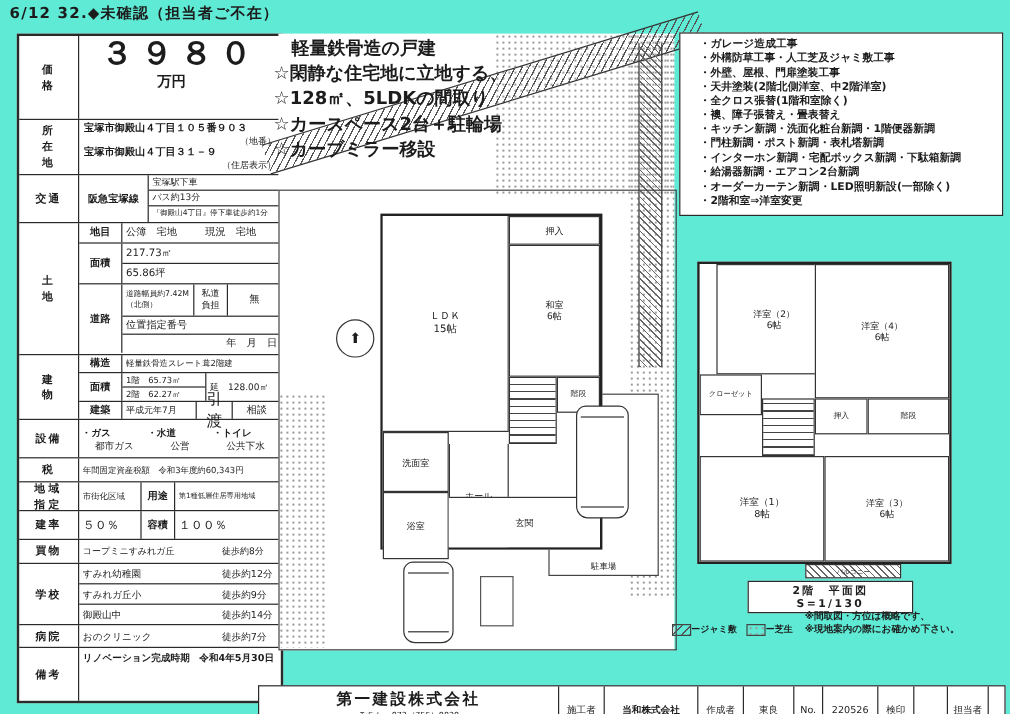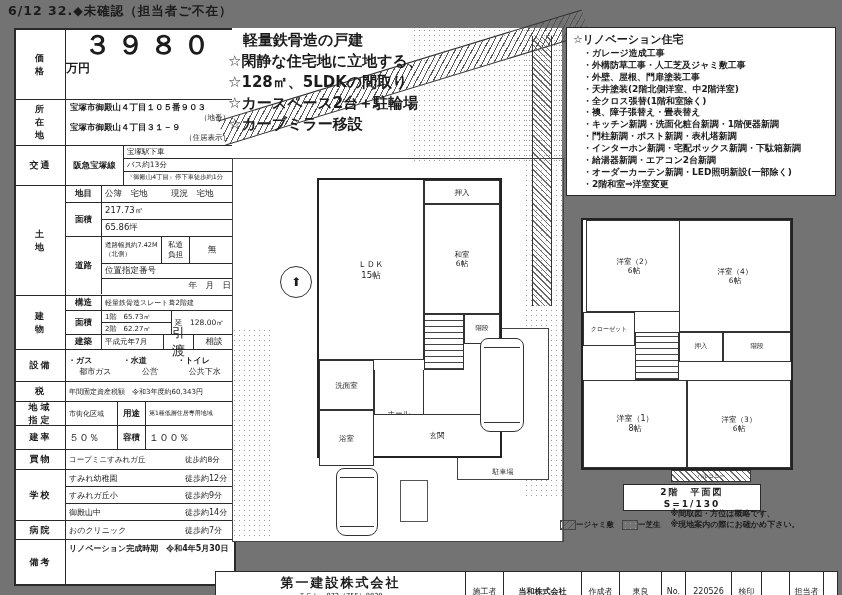--- a/index.html
+++ b/index.html
@@ -1,32 +1,32 @@
 <!DOCTYPE html>
 <html><head>
 <meta charset="utf-8">
 <style>
   html,body{margin:0;padding:0;background:#e8e8e8;}
-  #page{position:relative;width:842px;height:595px;background:#737373;font-family:"DejaVu Sans","Liberation Sans",sans-serif;color:#1c1c1c;overflow:hidden;}
+  #page{position:relative;width:842px;height:595px;background:#5eead4;font-family:"DejaVu Sans","Liberation Sans",sans-serif;color:#1c1c1c;overflow:hidden;}
   .abs{position:absolute;}
   .pre{white-space:pre-line;}
   
   #spec{left:14px;top:28px;width:218px;border:2px solid #2a2a2a;background:#fff;}
   .trow{display:flex;border-bottom:1px solid #2a2a2a;box-sizing:border-box;}
   .trow:last-child{border-bottom:none;}
   .lab{width:50px;flex:0 0 50px;border-right:1px solid #2a2a2a;display:flex;align-items:center;justify-content:center;text-align:center;font-size:9px;font-weight:bold;letter-spacing:2px;box-sizing:border-box;}
   .cnt{flex:1;box-sizing:border-box;min-width:0;}
   .sub{display:flex;box-sizing:border-box;}
   .slab{width:36px;flex:0 0 36px;border-right:1px solid #2a2a2a;display:flex;align-items:center;justify-content:center;font-size:8.5px;font-weight:bold;box-sizing:border-box;}
   .val{flex:1;display:flex;align-items:center;padding:1px 3px;font-size:8.5px;box-sizing:border-box;min-width:0;}
   .bline{border-bottom:1px solid #2a2a2a;}
   .rline{border-right:1px solid #2a2a2a;}
   .ctr{justify-content:center;text-align:center;}
   .price-num{font-size:27px;font-weight:bold;letter-spacing:6px;text-align:center;line-height:1.1;}
-  .price-unit{font-size:12px;font-weight:bold;text-align:left;padding-right:14px;}
+  .price-unit{font-size:12px;font-weight:bold;text-align:center;padding-right:14px;}
   .addr{font-size:8.5px;font-weight:bold;line-height:1.25;padding:2px 4px;}
   .addr .nt{display:block;text-align:right;font-size:7.5px;font-weight:normal;}
   .tp-row{font-size:7.5px;padding:1px 3px;border-bottom:1px solid #2a2a2a;}
   .tp-row:last-child{border-bottom:none;}
   
   #featC{left:228px;top:30px;width:330px;font-size:15px;font-weight:bold;line-height:1.4;z-index:30;}
   
   #featR{left:566px;top:27px;width:270px;border:1.5px solid #2a2a2a;background:#fff;padding:4px 6px;box-sizing:border-box;z-index:30;}
   #featR .t{font-size:11px;font-weight:bold;margin-bottom:1px;}
   #featR .i{font-size:9px;font-weight:bold;line-height:1.32;padding-left:10px;}
@@ -258,21 +258,21 @@
     <div class="abs" style="left:168px;top:452px;width:26px;height:40px;border:1px solid #555;background:#fff;z-index:11"></div>
 
     <div class="abs compass" style="left:48px;top:238px;width:30px;height:30px;z-index:12">
       <span>⬆</span>
     </div>
 
   </div>
 
   <div class="abs" style="left:575px;top:218px;width:228px;height:278px;z-index:20">
     <div class="wall abs" style="left:6px;top:0;width:212px;height:252px">
-      <div class="room pre" style="position:absolute;left:3px;top:0;width:96px;height:92px">洋室（2）
+      <div class="room pre" style="position:absolute;left:14px;top:0;width:96px;height:92px">洋室（2）
 6帖</div>
       <div class="room pre" style="position:absolute;left:96px;top:0;width:112px;height:112px">洋室（4）
 6帖</div>
       <div class="room" style="position:absolute;left:0;top:92px;width:52px;height:34px;font-size:6px">クローゼット</div>
       <div class="stair" style="position:absolute;left:52px;top:112px;width:44px;height:48px"></div>
       <div class="room" style="position:absolute;left:96px;top:112px;width:44px;height:30px;font-size:6.5px">押入</div>
       <div class="room" style="position:absolute;left:140px;top:112px;width:68px;height:30px;font-size:6.5px">階段</div>
       <div class="room pre" style="position:absolute;left:0;top:160px;width:104px;height:88px;font-size:8px">洋室（1）
 8帖</div>
       <div class="room pre" style="position:absolute;left:104px;top:160px;width:104px;height:88px">洋室（3）
@@ -315,21 +315,20 @@
 
   <div id="featC" class="abs">
     <div>　軽量鉄骨造の戸建</div>
     <div>☆閑静な住宅地に立地する、</div>
     <div>☆128㎡、5LDKの間取り</div>
     <div>☆カースペース2台＋駐輪場</div>
     <div>☆カーブミラー移設</div>
   </div>
 
   <div id="featR" class="abs">
-    <div class="t">☆リノベーション住宅</div>
     <div class="i">・ガレージ造成工事</div>
     <div class="i">・外構防草工事・人工芝及ジャミ敷工事</div>
     <div class="i">・外壁、屋根、門扉塗装工事</div>
     <div class="i">・天井塗装(2階北側洋室、中2階洋室)</div>
     <div class="i">・全クロス張替(1階和室除く)</div>
     <div class="i">・襖、障子張替え・畳表替え</div>
     <div class="i">・キッチン新調・洗面化粧台新調・1階便器新調</div>
     <div class="i">・門柱新調・ポスト新調・表札塔新調</div>
     <div class="i">・インターホン新調・宅配ボックス新調・下駄箱新調</div>
     <div class="i">・給湯器新調・エアコン2台新調</div>

